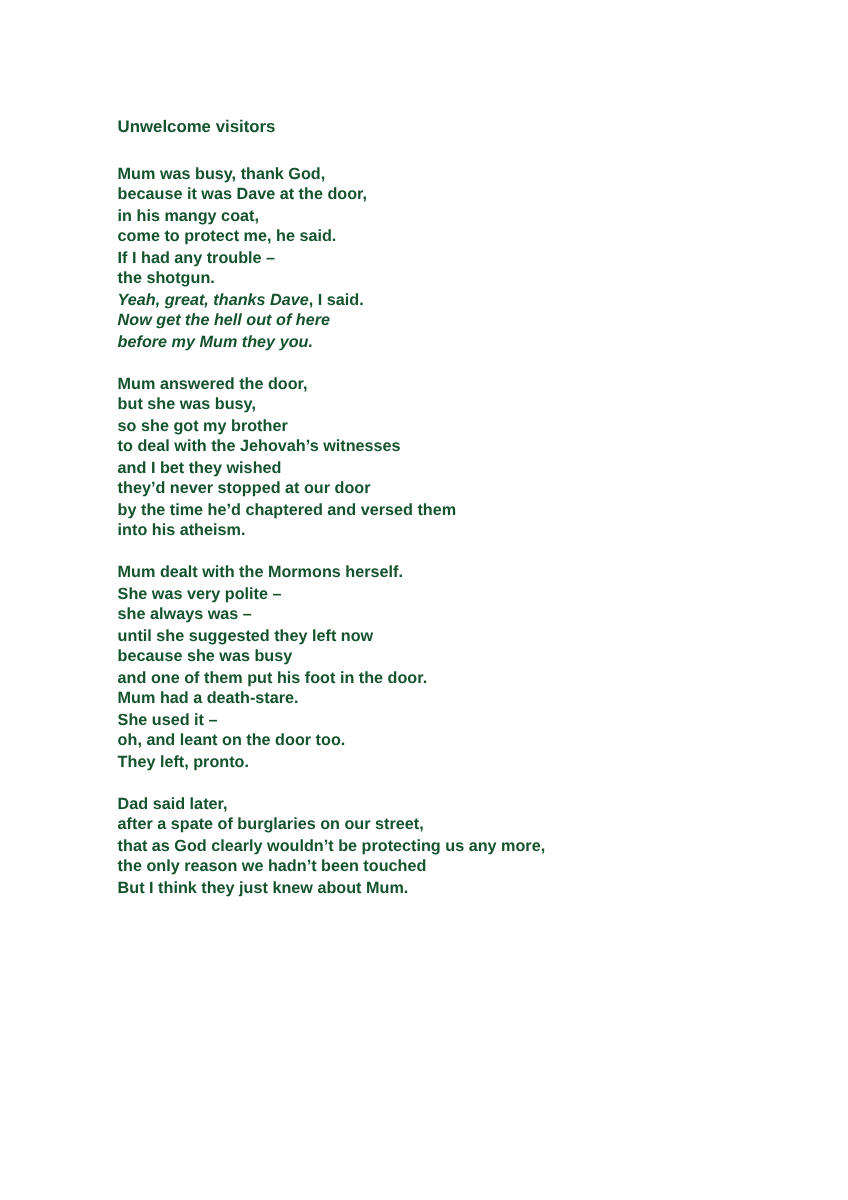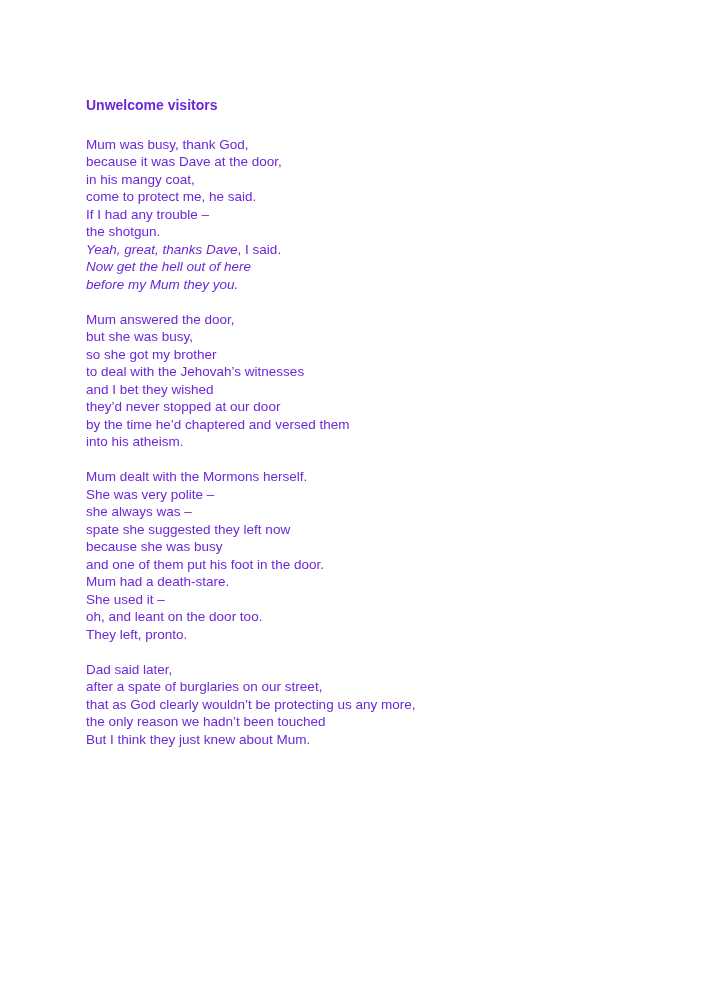--- a/index.html
+++ b/index.html
@@ -34,30 +34,31 @@
     font-size: 14px;
     line-height: 17.5px;
     margin: 0 0 21px 0;
   }
   .stanza {
     margin: 0 0 17.5px 0;
   }
   .line {
     white-space: pre-wrap;
     min-height: 17.5px;
+    font-weight: bold;
   }
   .italic {
     font-style: italic;
   }
 </style>
 </head>
 <body>
 
 <div class="page" style="background: rgb(255, 255, 255);">
-  <div class="content" style="color: #6d28d9;">
+  <div class="content" style="color: #14532d; margin-left: 12px;">
     <h1 class="title">Unwelcome visitors</h1>
     <div>
         <div class="stanza">
           <div class="line"><span class="">Mum was busy, thank God,</span></div>
           <div class="line"><span class="">because it was Dave at the door,</span></div>
           <div class="line"><span class="">in his mangy coat,</span></div>
           <div class="line"><span class="">come to protect me, he said.</span></div>
           <div class="line"><span class="">If I had any trouble –</span></div>
           <div class="line"><span class="">the shotgun.</span></div>
           <div class="line"><span class="italic">Yeah, great, thanks Dave</span><span class="">, I said.</span></div>
@@ -71,21 +72,21 @@
           <div class="line"><span class="">to deal with the Jehovah’s witnesses</span></div>
           <div class="line"><span class="">and I bet they wished</span></div>
           <div class="line"><span class="">they’d never stopped at our door</span></div>
           <div class="line"><span class="">by the time he’d chaptered and versed them</span></div>
           <div class="line"><span class="">into his atheism.</span></div>
         </div>
         <div class="stanza">
           <div class="line"><span class="">Mum dealt with the Mormons herself.</span></div>
           <div class="line"><span class="">She was very polite –</span></div>
           <div class="line"><span class="">she always was –</span></div>
-          <div class="line"><span class="">spate she suggested they left now</span></div>
+          <div class="line"><span class="">until she suggested they left now</span></div>
           <div class="line"><span class="">because she was busy</span></div>
           <div class="line"><span class="">and one of them put his foot in the door.</span></div>
           <div class="line"><span class="">Mum had a death-stare.</span></div>
           <div class="line"><span class="">She used it –</span></div>
           <div class="line"><span class="">oh, and leant on the door too.</span></div>
           <div class="line"><span class="">They left, pronto.</span></div>
         </div>
         <div class="stanza">
           <div class="line"><span class="">Dad said later,</span></div>
           <div class="line"><span class="">after a spate of burglaries on our street,</span></div>

